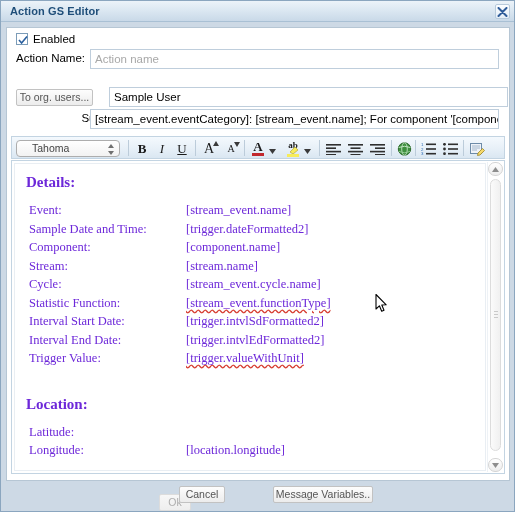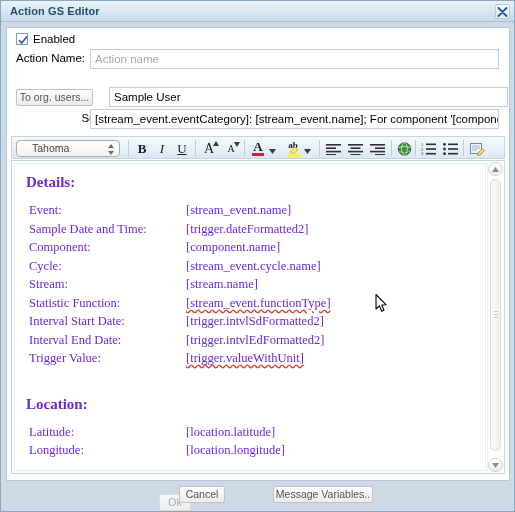--- a/index.html
+++ b/index.html
@@ -442,28 +442,28 @@
           </div>
           <div class="doc-row">
             <span class="doc-key">Sample Date and Time:</span>
             <span class="doc-val">[trigger.dateFormatted2]</span>
           </div>
           <div class="doc-row">
             <span class="doc-key">Component:</span>
             <span class="doc-val">[component.name]</span>
           </div>
           <div class="doc-row">
+            <span class="doc-key">Stream:</span>
+            <span class="doc-val">[stream.name]</span>
+          </div>
+          <div class="doc-row">
             <span class="doc-key">Cycle:</span>
             <span class="doc-val">[stream_event.cycle.name]</span>
           </div>
           <div class="doc-row">
-            <span class="doc-key">Stream:</span>
-            <span class="doc-val">[stream.name]</span>
-          </div>
-          <div class="doc-row">
             <span class="doc-key">Statistic Function:</span>
             <span class="doc-val sp">[stream_event.functionType]</span>
           </div>
           <div class="doc-row">
             <span class="doc-key">Interval Start Date:</span>
             <span class="doc-val">[trigger.intvlSdFormatted2]</span>
           </div>
           <div class="doc-row">
             <span class="doc-key">Interval End Date:</span>
             <span class="doc-val">[trigger.intvlEdFormatted2]</span>
@@ -472,21 +472,20 @@
             <span class="doc-key">Trigger Value:</span>
             <span class="doc-val sp">[trigger.valueWithUnit]</span>
           </div>
         </div>
 
         <div class="doc-h second">Location:</div>
 
         <div>
           <div class="doc-row">
             <span class="doc-key">Latitude:</span>
-            <span class="doc-val">[location.latitude]</span>
           </div>
           <div class="doc-row">
             <span class="doc-key">Longitude:</span>
             <span class="doc-val">[location.longitude]</span>
           </div>
         </div>
 
       </div>
 
       <div class="vscroll">

